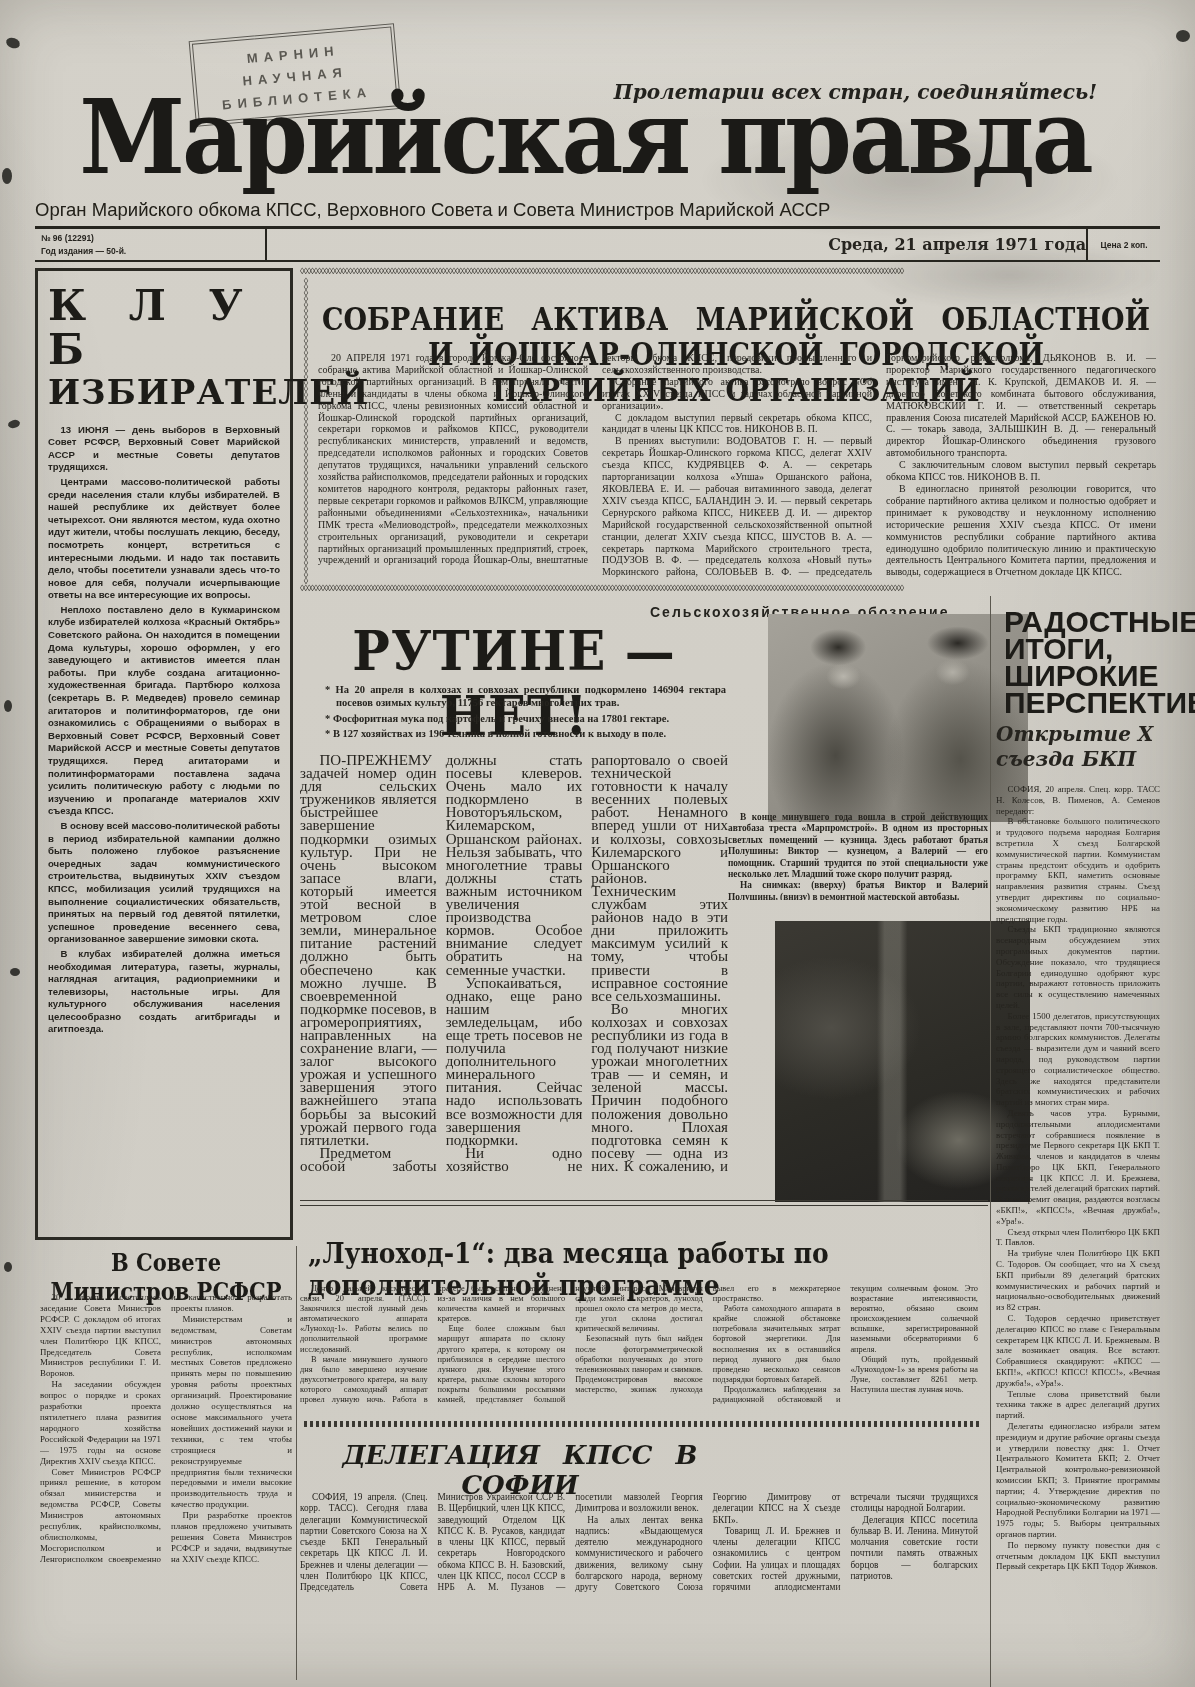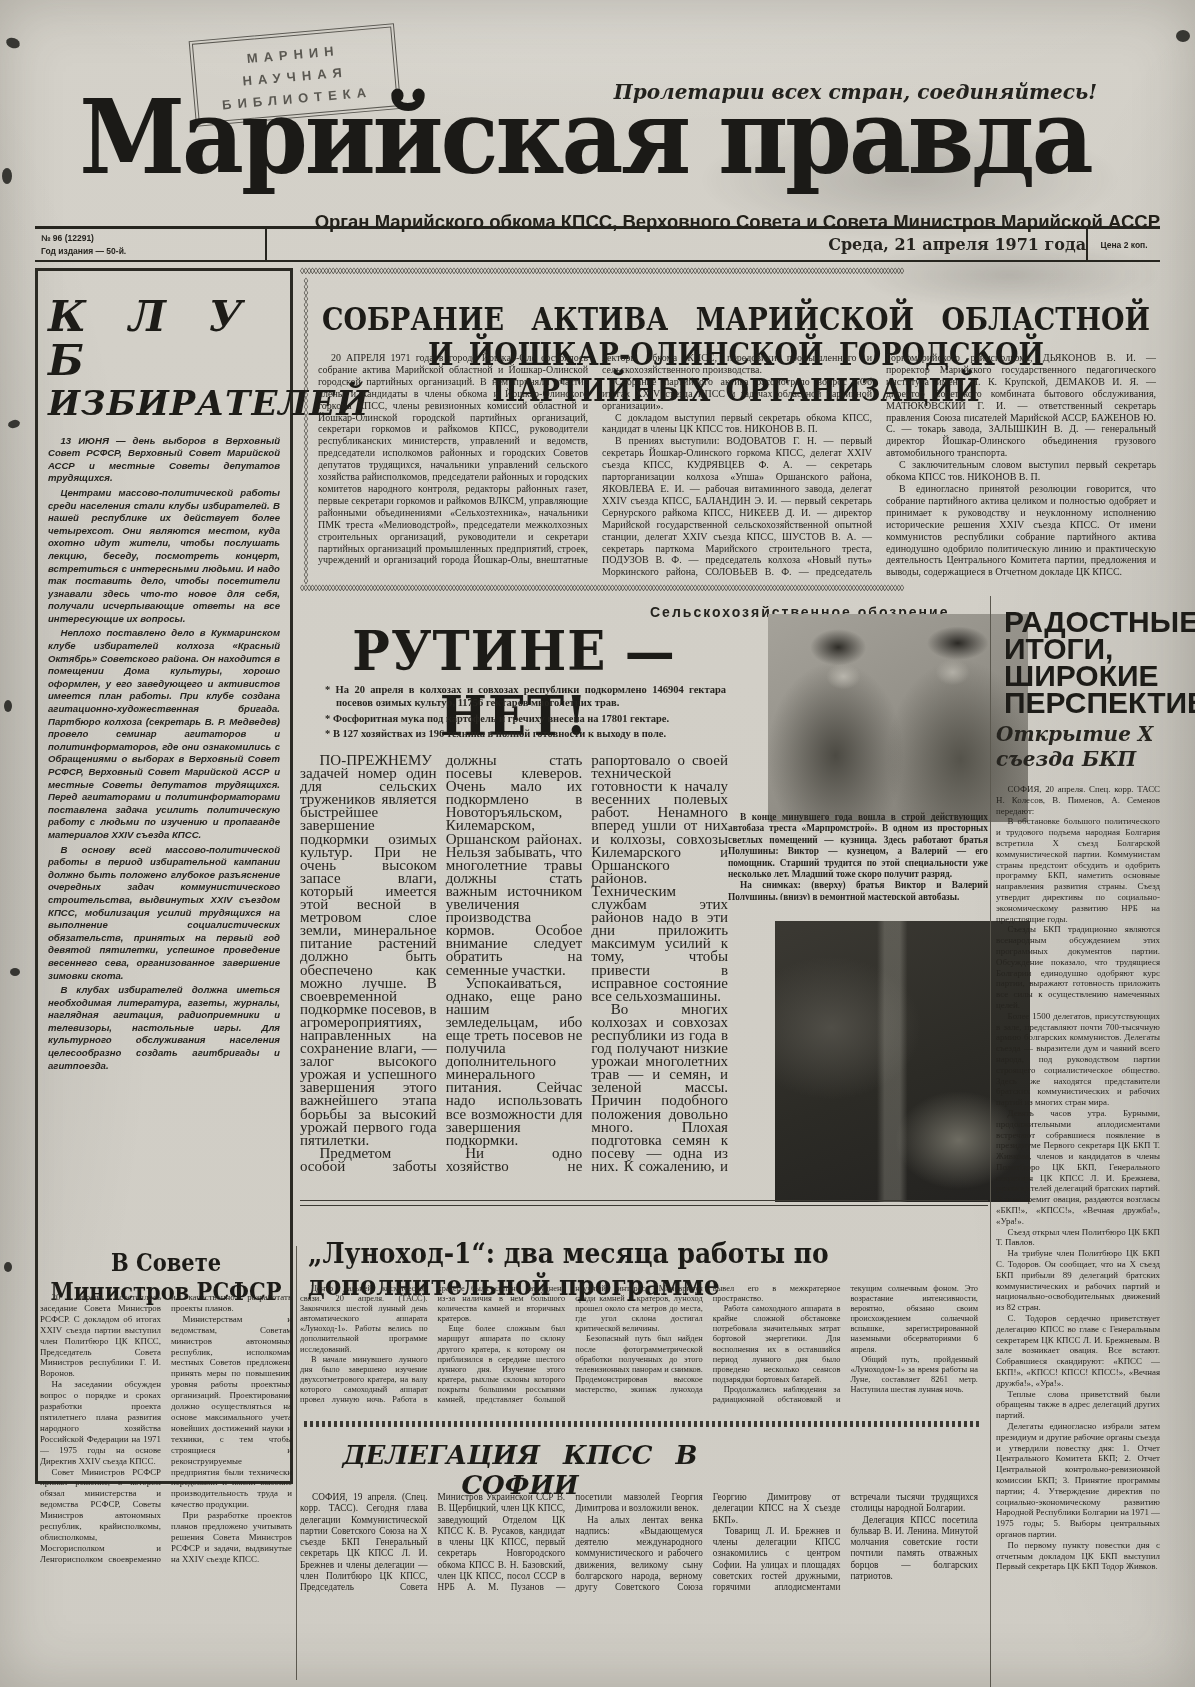--- a/index.html
+++ b/index.html
@@ -18,38 +18,38 @@
   
   .stamp{position:absolute;left:192px;top:32px;width:206px;height:86px;transform:rotate(-5deg);
          border:4px double #45433d;color:#45433d;text-align:center;opacity:.85;
          font-family:"Liberation Sans",sans-serif;font-weight:bold;font-size:13px;line-height:1.7;
          letter-spacing:6px;padding-top:8px;box-sizing:border-box;}
   .slogan{position:absolute;right:98px;top:80px;font-family:"DejaVu Serif",serif;
           font-style:italic;font-weight:bold;font-size:20px;color:#23221e;}
   .title{position:absolute;left:35px;top:86px;width:1100px;margin:0;text-align:center;
          font-family:"DejaVu Serif",serif;font-weight:bold;font-size:92px;line-height:1;
          letter-spacing:-3px;transform:scale(1.04,1.12);transform-origin:center top;color:#1b1a17;}
-  .subtitle{position:absolute;left:35px;top:199px;width:1125px;text-align:right;
-            font-family:"Liberation Sans",sans-serif;font-weight:bold;font-size:18.5px;color:#222019;margin-top:12px;}
+  .subtitle{position:absolute;left:35px;top:199px;width:1125px;text-align:left;
+            font-family:"Liberation Sans",sans-serif;font-weight:normal;font-size:18.5px;color:#222019;}
   .datebar{position:absolute;left:35px;top:226px;width:1125px;height:36px;box-sizing:border-box;
            border-top:3px solid #26251f;border-bottom:2px solid #26251f;display:flex;align-items:stretch;
            font-family:"Liberation Sans",sans-serif;}
   .datebar .cell{display:flex;flex-direction:column;justify-content:center;}
   .d-left{width:224px;border-right:2px solid #26251f;font-size:8.5px;font-weight:bold;padding-left:6px;line-height:1.5;}
   .d-mid{flex:1;text-align:right;font-family:"DejaVu Serif",serif;font-weight:bold;font-size:16px;}
   .d-right{width:72px;border-left:2px solid #26251f;font-size:8.5px;font-weight:bold;text-align:center;}
 
   
   .body p{margin:0;text-indent:1.3em;}
   .just{text-align:justify;}
   .clip{overflow:hidden;}
 
   
-  .club{position:absolute;left:35px;top:268px;width:258px;height:1216px;box-sizing:border-box;
-        border:3px solid #2b2a24;padding:24px 10px 8px;font-style:italic;}
+  .club{position:absolute;left:35px;top:268px;width:258px;height:972px;box-sizing:border-box;
+        border:3px solid #2b2a24;padding:13px 10px 8px;}
   .club h2{margin:0 0 2px;font-family:"DejaVu Serif",serif;color:#1d1c18;}
   .club .l1{font-size:42px;letter-spacing:14px;line-height:1.05;}
   .club .l2{font-size:34px;letter-spacing:1px;line-height:1.1;margin-bottom:12px;}
   .club .body{font-family:"Liberation Sans",sans-serif;font-weight:bold;font-size:9.6px;line-height:12.6px;height:830px;}
   .club .body p{margin-bottom:2px;}
 
   
   .chain{position:absolute;color:#36342e;font-size:9px;letter-spacing:-1px;overflow:hidden;white-space:nowrap;}
   .chain.top{left:300px;top:266px;width:860px;height:11px;}
   .chain.bottom{left:300px;top:583px;width:860px;height:11px;}
@@ -217,21 +217,21 @@
   <div class="bkp-sub">Открытие X съезда БКП</div>
   <div class="bkp-body body just clip">
       <p>СОФИЯ, 20 апреля. Спец. корр. ТАСС Н. Колесов, В. Пименов, А. Семенов передают:</p>
       <p>В обстановке большого политического и трудового подъема народная Болгария встретила X съезд Болгарской коммунистической партии. Коммунистам страны предстоит обсудить и одобрить программу БКП, наметить основные направления развития страны. Съезд утвердит директивы по социально-экономическому развитию НРБ на предстоящие годы.</p>
       <p>Съезды БКП традиционно являются всенародным обсуждением этих программных документов партии. Обсуждение показало, что трудящиеся Болгарии единодушно одобряют курс партии, выражают готовность приложить все силы к осуществлению намеченных целей.</p>
       <p>Более 1500 делегатов, присутствующих в зале, представляют почти 700-тысячную армию болгарских коммунистов. Делегаты съезда — выразители дум и чаяний всего народа, под руководством партии строящего социалистическое общество. Здесь же находятся представители братских коммунистических и рабочих партий из многих стран мира.</p>
       <p>Девять часов утра. Бурными, продолжительными аплодисментами встречают собравшиеся появление в президиуме Первого секретаря ЦК БКП Т. Живкова, членов и кандидатов в члены Политбюро ЦК БКП, Генерального секретаря ЦК КПСС Л. И. Брежнева, руководителей делегаций братских партий. В зале гремит овация, раздаются возгласы «БКП!», «КПСС!», «Вечная дружба!», «Ура!».</p>
       <p>Съезд открыл член Политбюро ЦК БКП Т. Павлов.</p>
       <p>На трибуне член Политбюро ЦК БКП С. Тодоров. Он сообщает, что на X съезд БКП прибыли 89 делегаций братских коммунистических и рабочих партий и национально-освободительных движений из 82 стран.</p>
       <p>С. Тодоров сердечно приветствует делегацию КПСС во главе с Генеральным секретарем ЦК КПСС Л. И. Брежневым. В зале возникает овация. Все встают. Собравшиеся скандируют: «КПСС — БКП!», «КПСС! КПСС! КПСС!», «Вечная дружба!», «Ура!».</p>
-      <p>Теплые слова приветствий были обращены также в адрес делегаций других партий.</p>
+      <p>Теплые слова приветствий были техника также в адрес делегаций других партий.</p>
       <p>Делегаты единогласно избрали затем президиум и другие рабочие органы съезда и утвердили повестку дня: 1. Отчет Центрального Комитета БКП; 2. Отчет Центральной контрольно-ревизионной комиссии БКП; 3. Принятие программы партии; 4. Утверждение директив по социально-экономическому развитию Народной Республики Болгарии на 1971 — 1975 годы; 5. Выборы центральных органов партии.</p>
       <p>По первому пункту повестки дня с отчетным докладом ЦК БКП выступил Первый секретарь ЦК БКП Тодор Живков.</p>
     </div>
 
   <div class="vline" style="left:990px;top:596px;height:1091px;"></div>
   <div class="vline" style="left:296px;top:1246px;height:434px;"></div>
   <div class="dbl-rule"></div>
   <div class="dash-rule"></div>
 
   <h2 class="luna-h">„Луноход-1“: два месяца работы по дополнительной программе</h2>

